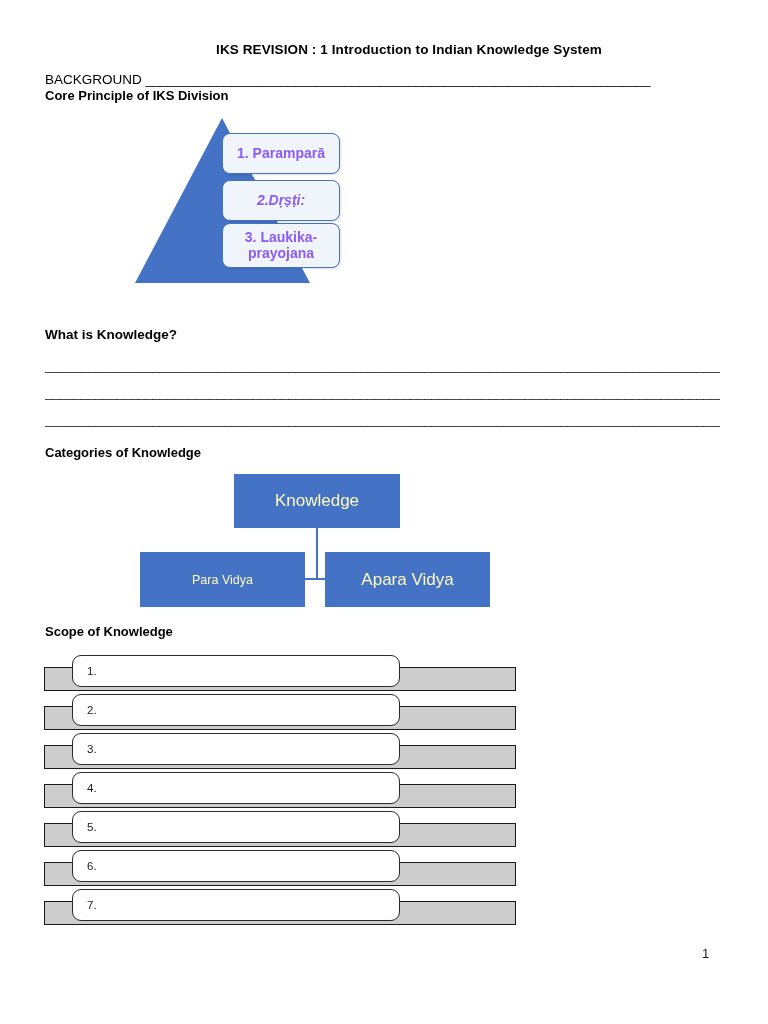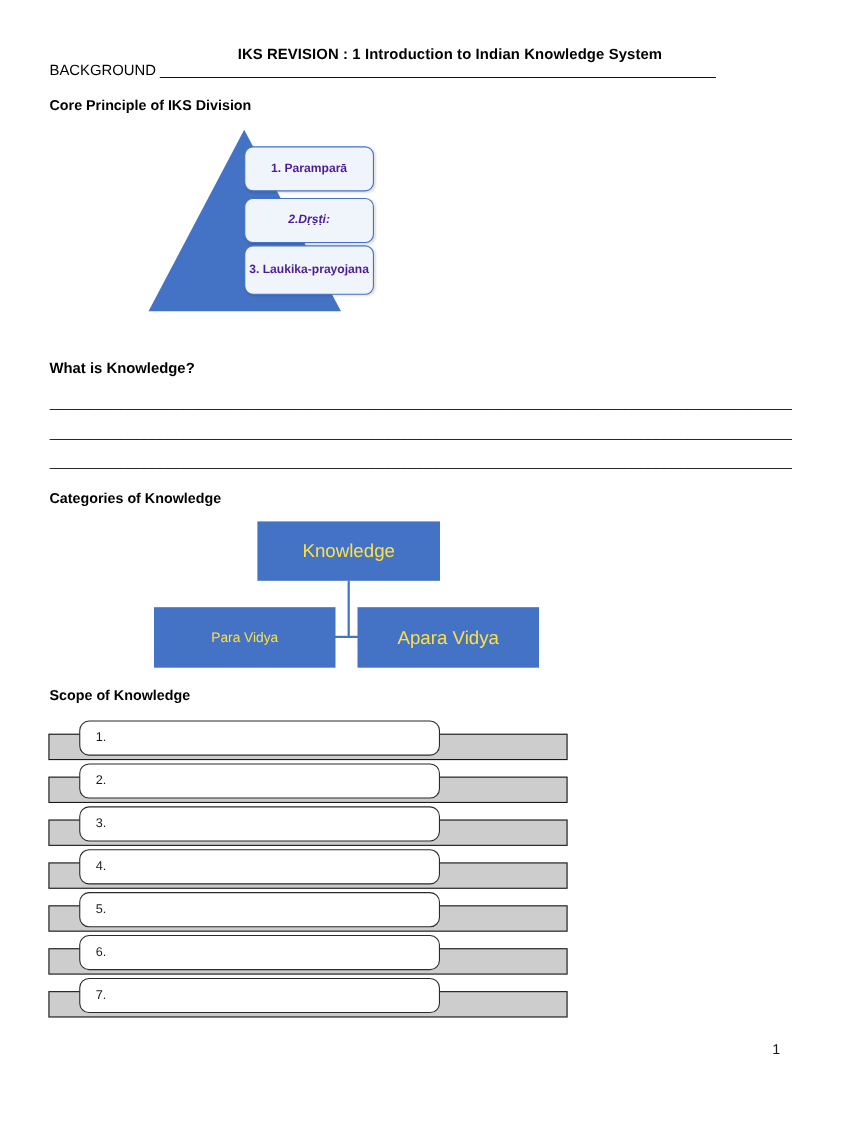--- a/index.html
+++ b/index.html
@@ -30,21 +30,21 @@
     width: 768px;
     text-align: center;
     font-size: 13.5px;
     font-weight: bold;
     letter-spacing: 0.1px;
     padding-left: 25px;
   }
 
   .background-line {
     position: absolute;
-    top: 56px;
+    top: 72px;
     left: 45px;
     width: 690px;
     font-size: 13.5px;
     font-weight: normal;
     white-space: nowrap;
     overflow: hidden;
   }
   .background-label { font-weight: normal; }
   .background-rule  { font-weight: normal; letter-spacing: -0.4px; }
 
@@ -73,23 +73,23 @@
   .pyr-box {
     position: absolute;
     box-sizing: border-box;
     background: #f0f4fb;
     border: 1.6px solid #4472c4;
     border-radius: 8px;
     display: flex;
     align-items: center;
     justify-content: center;
     text-align: center;
-    font-size: 11px;
+    font-size: 14px;
     font-weight: bold;
-    color: #4c1d95;
+    color: #8b5cf6;
     line-height: 1.12;
     box-shadow: 1px 1px 2px rgba(0,0,0,0.12);
   }
   #pyr-box-1 { left: 92px; top: 23px;  width: 118px; height: 41px; }
   #pyr-box-2 { left: 92px; top: 70px;  width: 118px; height: 41px; font-style: italic; }
   #pyr-box-3 { left: 92px; top: 113px; width: 118px; height: 45px; }
 
   
   .answer-rule {
     position: absolute;
@@ -110,21 +110,21 @@
     position: absolute;
     left: 130px;
     top: 466px;
     width: 380px;
     height: 145px;
   }
   .org-box {
     position: absolute;
     box-sizing: border-box;
     background: #4472c4;
-    color: #fde047;
+    color: #fef9c3;
     display: flex;
     align-items: center;
     justify-content: center;
     text-align: center;
   }
   #org-root {
     left: 104px; top: 8px; width: 166px; height: 54px;
     font-size: 17px;
   }
   #org-left {

